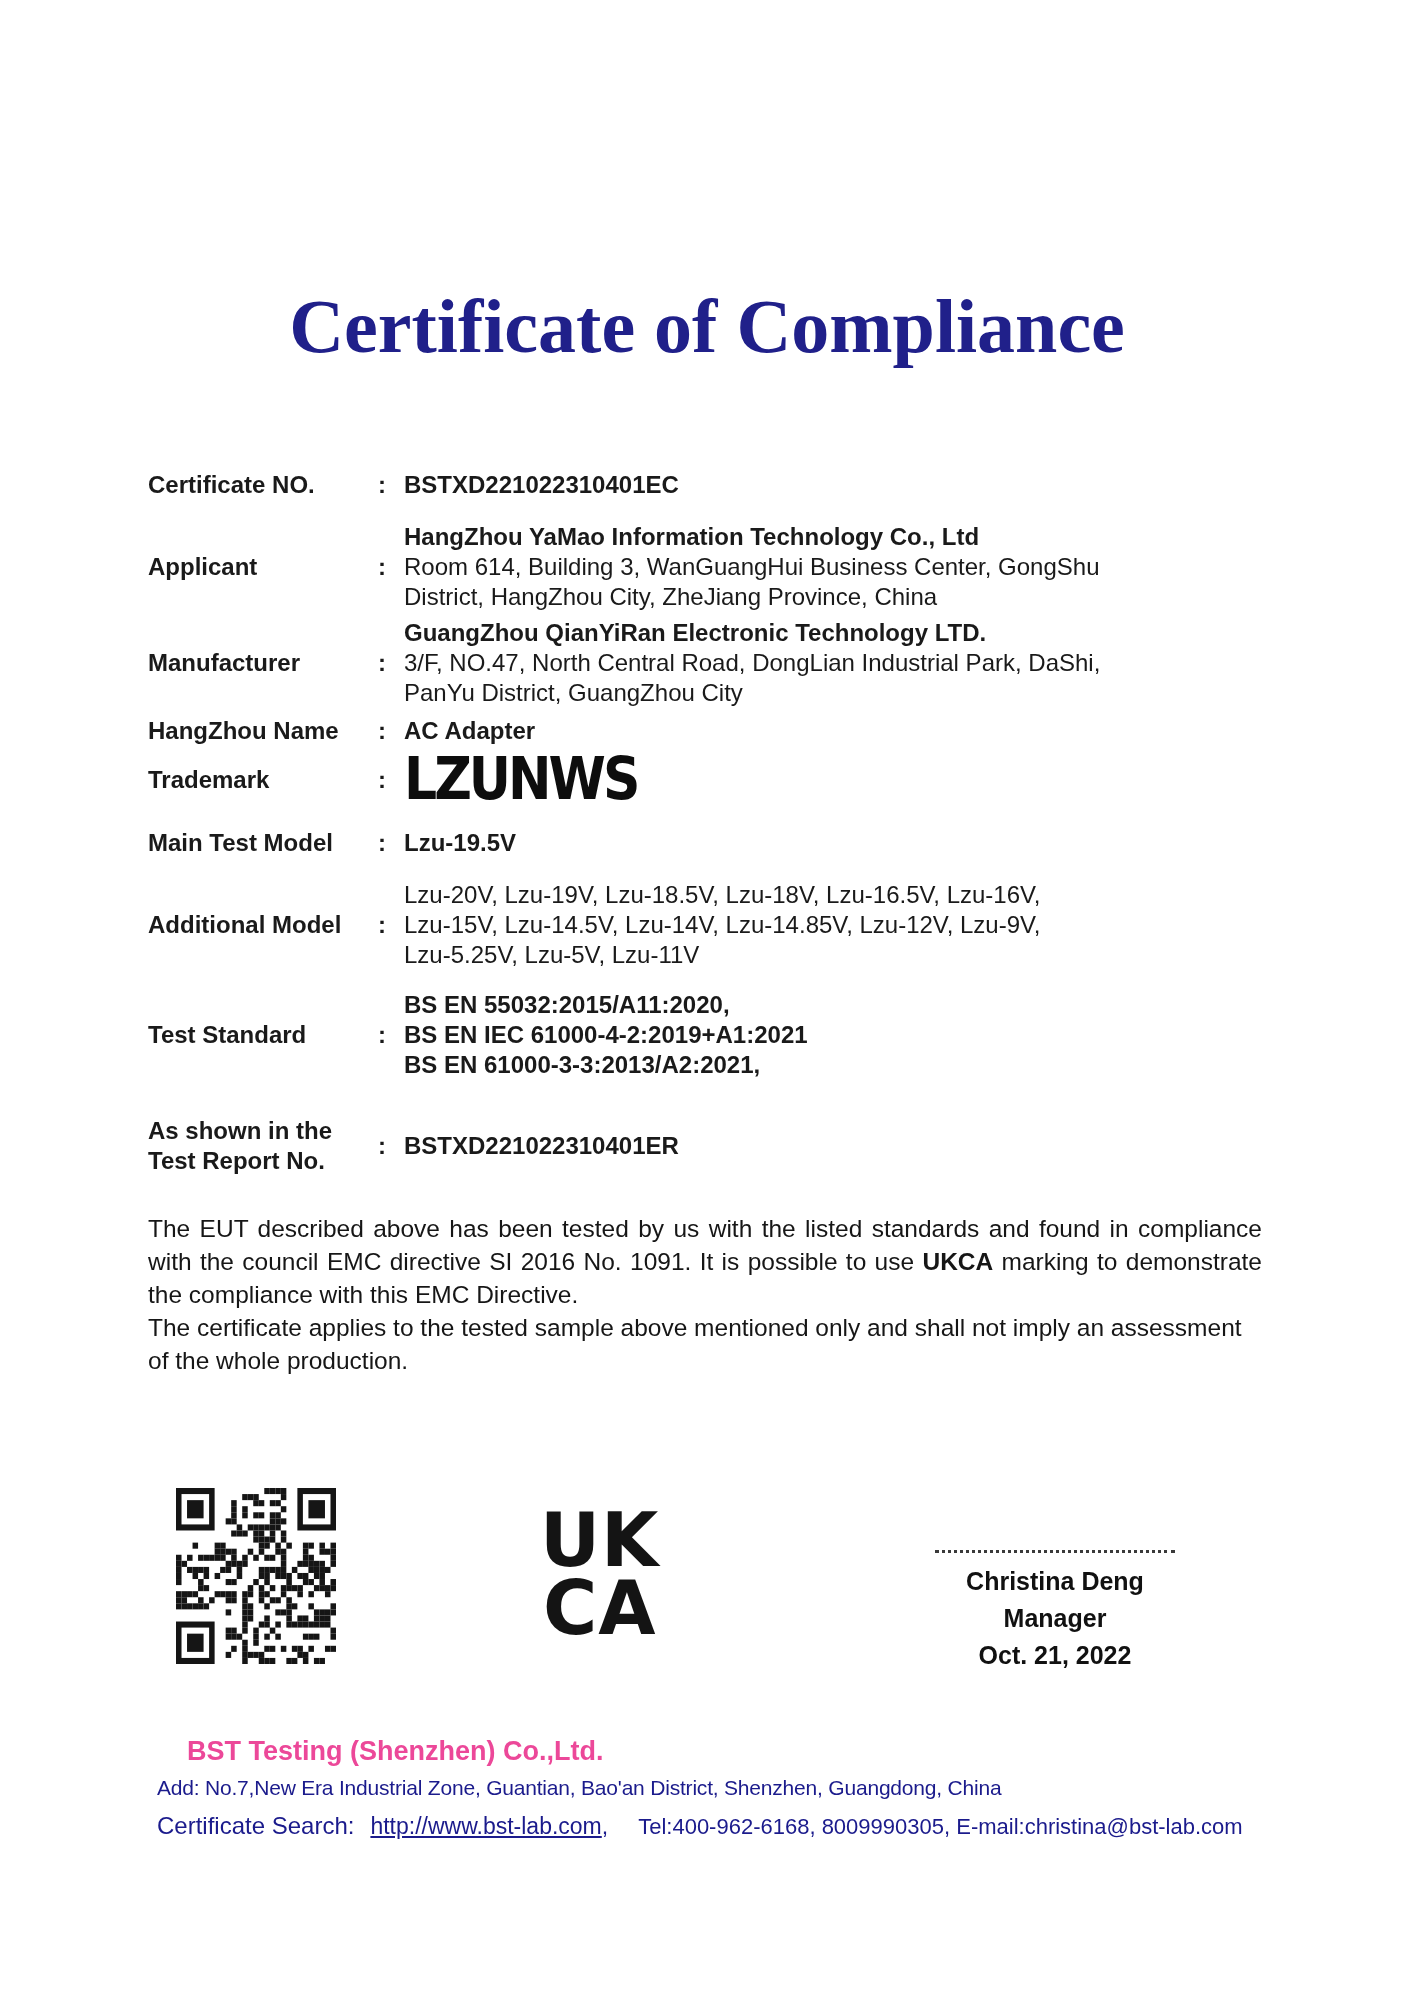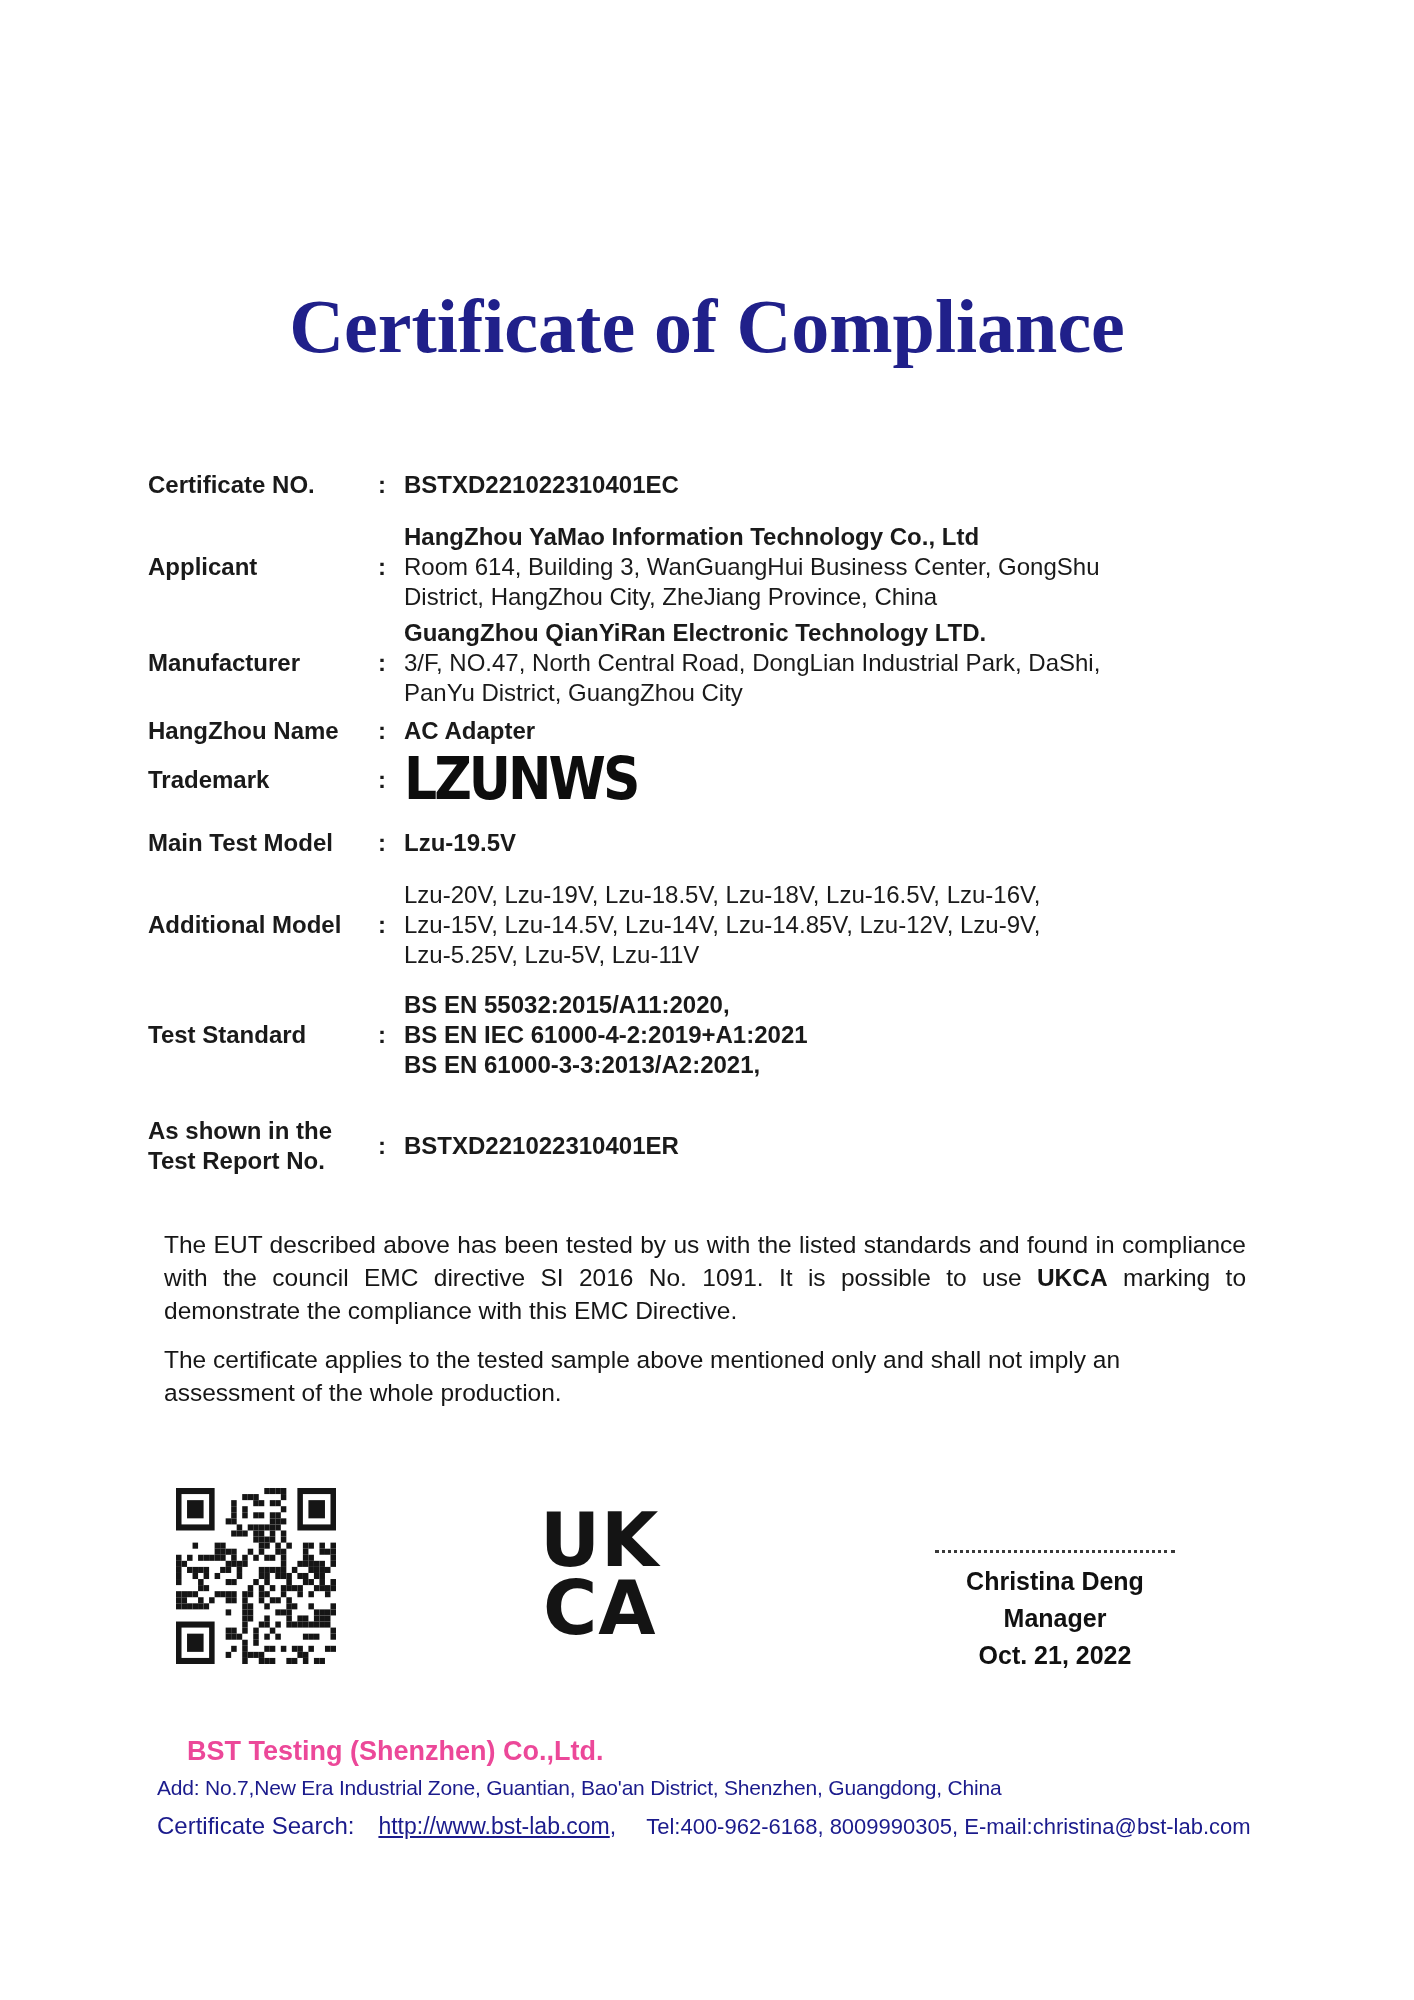--- a/index.html
+++ b/index.html
@@ -16,41 +16,41 @@
   .colon{width:26px;flex:none;font-weight:bold;}
   .val{flex:1;}
   .b{font-weight:bold;}
 
   .logo{font-family:"DejaVu Sans",sans-serif;font-weight:bold;font-size:52px;
         line-height:1.1;letter-spacing:-3px;transform:scaleY(1.12);
         transform-origin:left center;color:#0d0d0d;}
 
   .statement{position:absolute;left:148px;top:1212px;width:1114px;
              font-size:24.5px;line-height:33px;color:#161616;}
-  .statement p{margin:16px;}
+  .statement p{margin:0;}
   .p1{text-align:justify;}
 
   .qr{position:absolute;left:176px;top:1488px;width:160px;height:176px;}
   .qr svg{width:100%;height:100%;display:block;}
 
   .ukca{position:absolute;left:540px;top:1506px;text-align:center;
         font-family:"DejaVu Sans",sans-serif;font-weight:bold;font-size:74px;
         line-height:0.92;letter-spacing:1px;color:#141414;}
 
   .sig{position:absolute;left:935px;top:1550px;width:240px;text-align:center;
        font-weight:bold;font-size:25px;line-height:37px;color:#111;}
   .sig-line{border-top:3px dotted #3a3a3a;height:0;margin:0 0 10px 0;}
 
   .f-company{position:absolute;left:187px;top:1736px;font-size:27px;
              font-weight:bold;color:#ec4899;}
   .f-addr{position:absolute;left:157px;top:1776px;font-size:21px;color:#1b1b8c;
           letter-spacing:-0.2px;}
   .f-search{position:absolute;left:157px;top:1812px;color:#1b1b8c;
             display:flex;align-items:baseline;white-space:pre;}
-  .f-search .lab{font-size:24px;margin-right:24px;}
+  .f-search .lab{font-size:24px;margin-right:16px;}
   .f-search .lnk{font-size:23px;text-decoration:underline;cursor:pointer;}
   .f-search .sep{font-size:23px;margin-right:30px;}
   .f-search .tel{font-size:22px;}
 </style>
 </head>
 <body>
 
 <div id="page">
 
   <div class="title">Certificate of Compliance</div>

